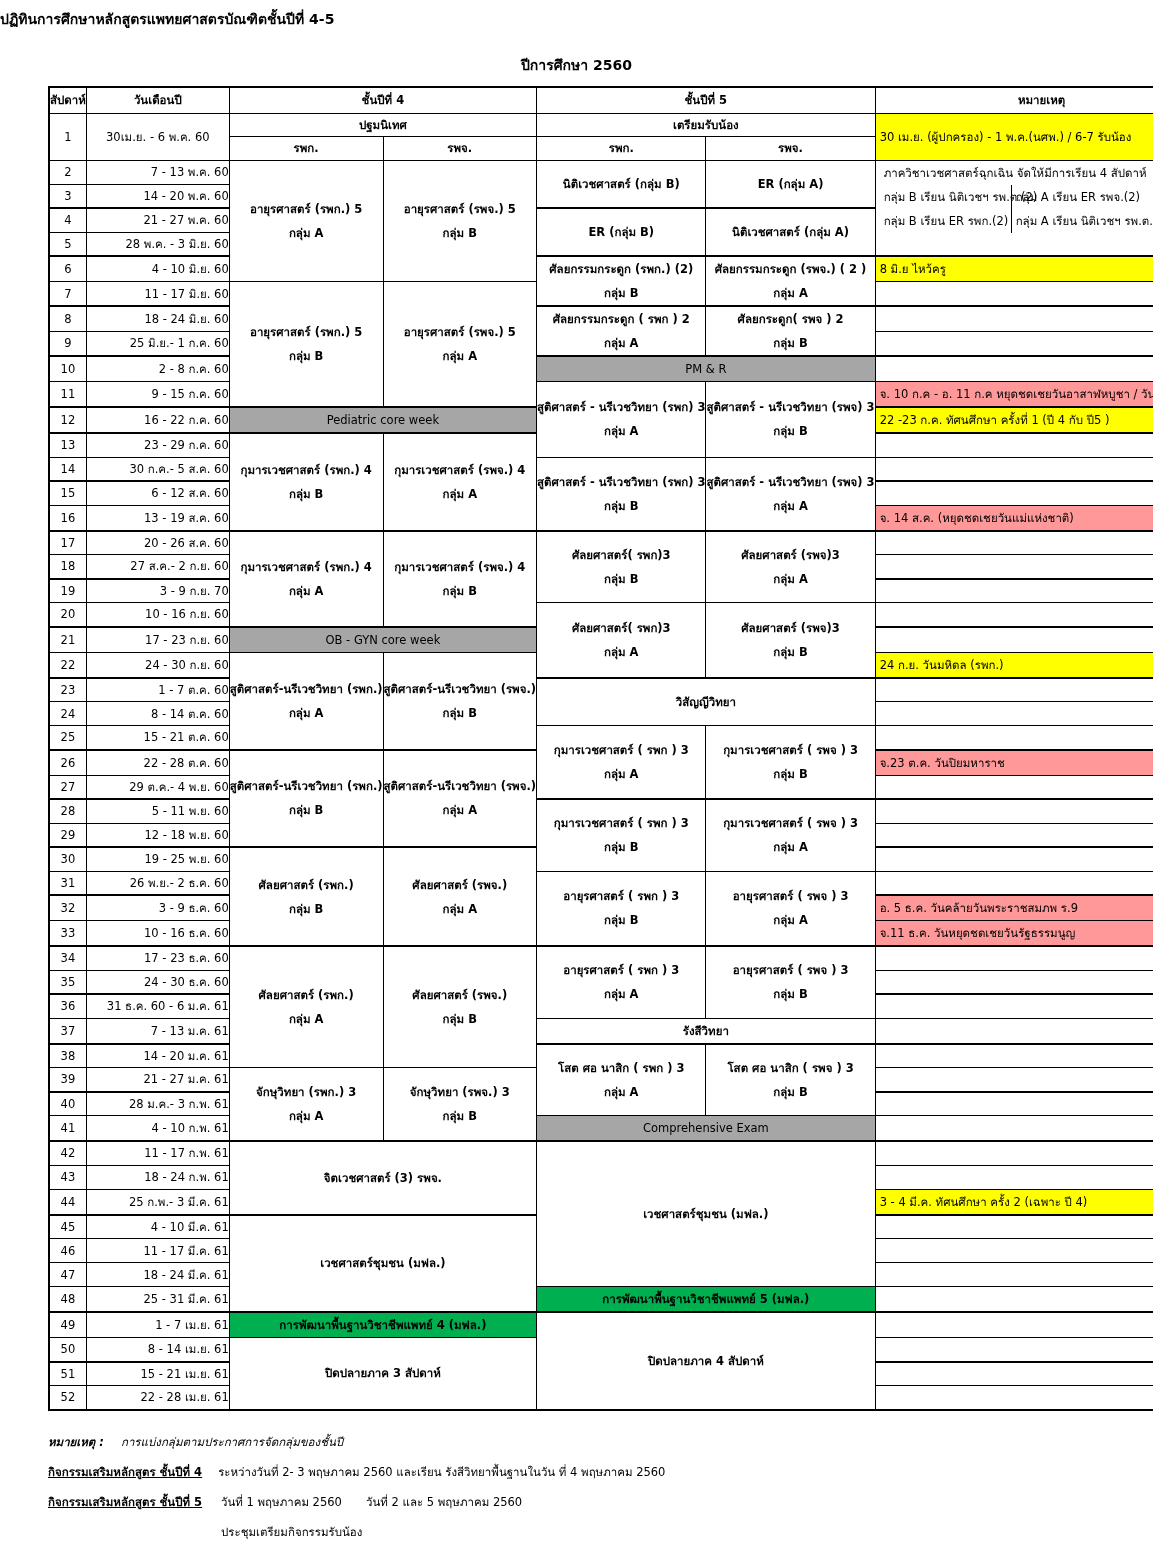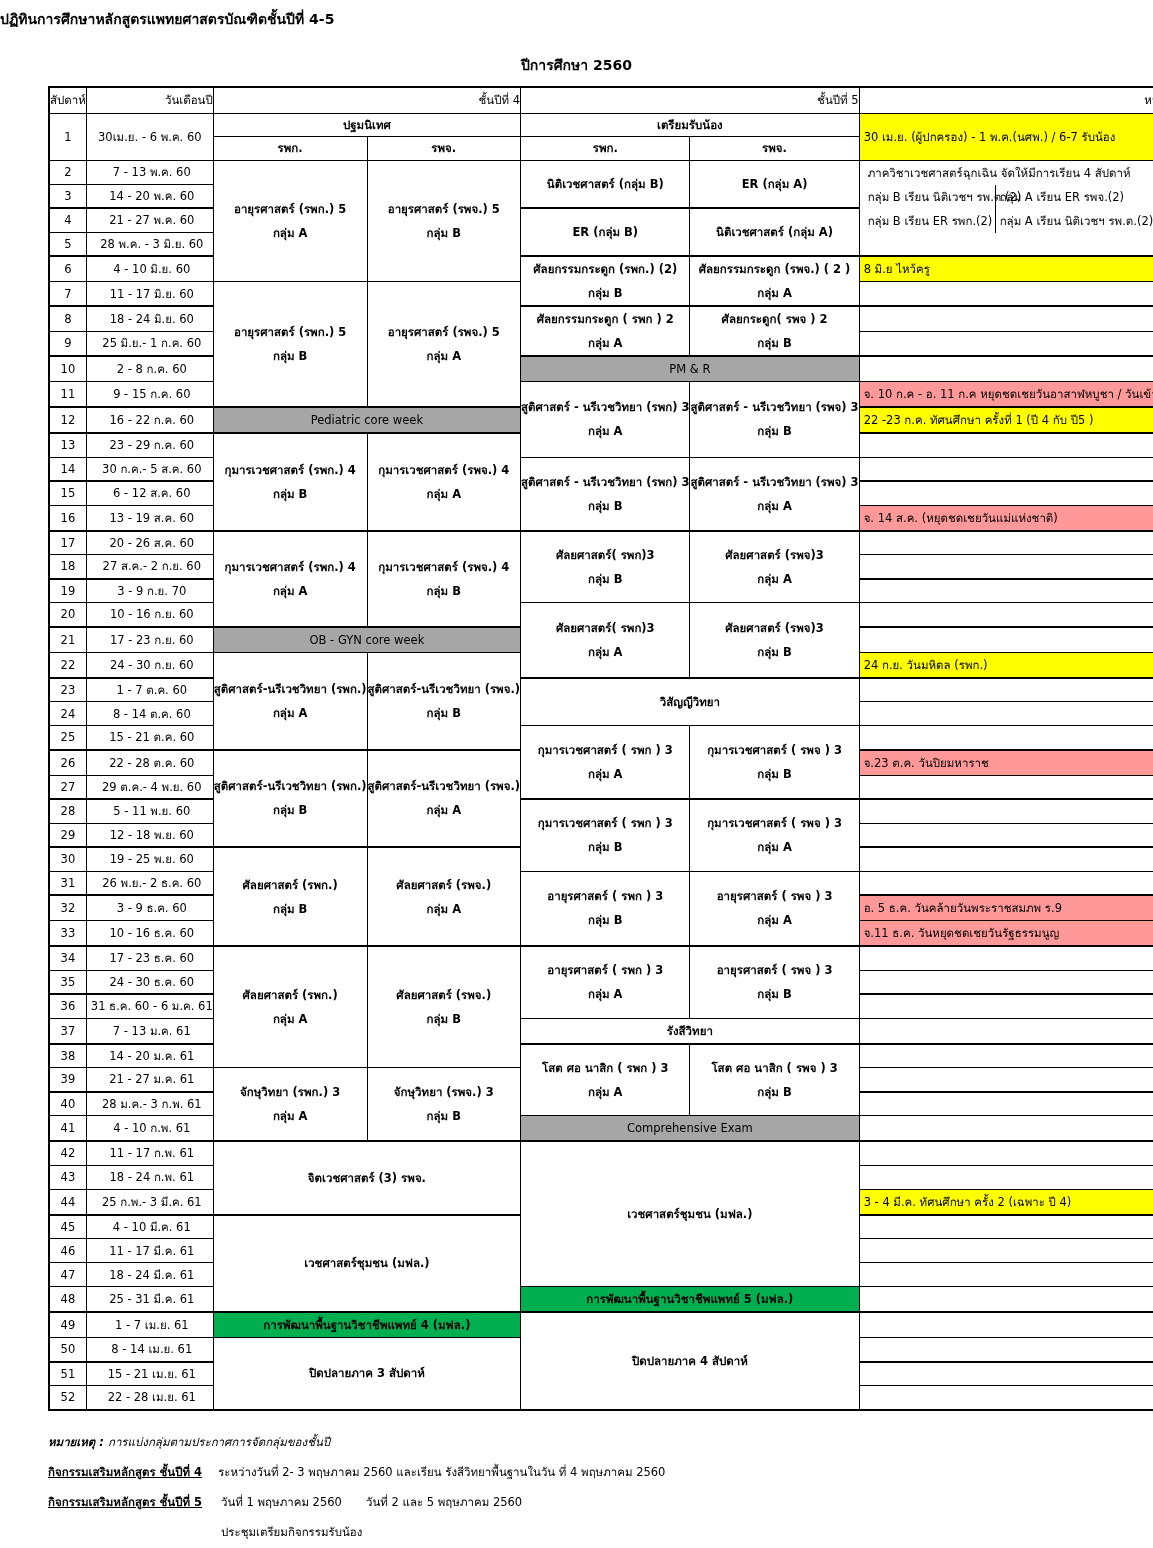--- a/index.html
+++ b/index.html
@@ -4,41 +4,41 @@
 <style>
   *{box-sizing:border-box}
   html,body{margin:0;padding:0}
   body{width:1153px;height:1548px;background:#fff;color:#000;
        font-family:"DejaVu Sans","Liberation Sans",sans-serif;font-size:11.5px}
   .title{padding-top:8px;text-align:left;font-weight:700;font-size:14px}
   .subtitle{margin-top:24px;text-align:center;font-weight:700;font-size:14px}
 
   table{border-collapse:collapse;table-layout:fixed;margin:10px 0 0 48px;border:2px solid #000}
   td{border:1px solid #000;height:24px;padding:0;vertical-align:middle;overflow:hidden;font-size:11.5px}
-  tr.hdr td{height:26px;font-weight:400;text-align:right}
+  tr.hdr td{height:26px;font-weight:700;text-align:center}
   tr.r1a td{height:23px}
   td.wk{text-align:center}
-  td.dt{text-align:center;padding-left:4px;white-space:nowrap}
+  td.dt{text-align:right;padding-left:20px;white-space:nowrap}
   td.course{text-align:center;font-weight:700}
   td.band{font-weight:400;text-align:center}
   td.note{text-align:left;padding-left:4px;white-space:nowrap}
   .ln{line-height:24px;white-space:nowrap}
   .bg-yellow{background:var(--c-yellow)}
   .bg-pink{background:var(--c-pink)}
   .bg-gray{background:var(--c-gray)}
   .bg-green{background:var(--c-green)}
   tr.thk td{border-top-width:2px}
   td.splitcell{vertical-align:top;font-weight:400;text-align:left}
   .split-top{line-height:24px;padding-left:4px;white-space:nowrap}
   .split-grid{display:grid;grid-template-columns:131px 1fr}
   .sg{line-height:24px;padding-left:4px;white-space:nowrap}
   .sgr{border-left:1px solid #000}
 
   .footer{position:relative;margin:16px 0 0 48px;line-height:30px}
-  .bi{font-weight:700;font-style:italic;margin-right:4px}
+  .bi{font-weight:700;font-style:italic;margin-right:17px}
   .it{font-style:italic}
   .bu{font-weight:700;text-decoration:underline;margin-right:16px}
   .f5{display:flex;align-items:flex-start}
   .f5label{width:157px;flex:none}
   .f5grid{display:grid;grid-template-columns:145px auto}
 </style>
 </head>
 <body>
 
 <div class="title">ปฏิทินการศึกษาหลักสูตรแพทยศาสตรบัณฑิตชั้นปีที่ 4-5</div>

